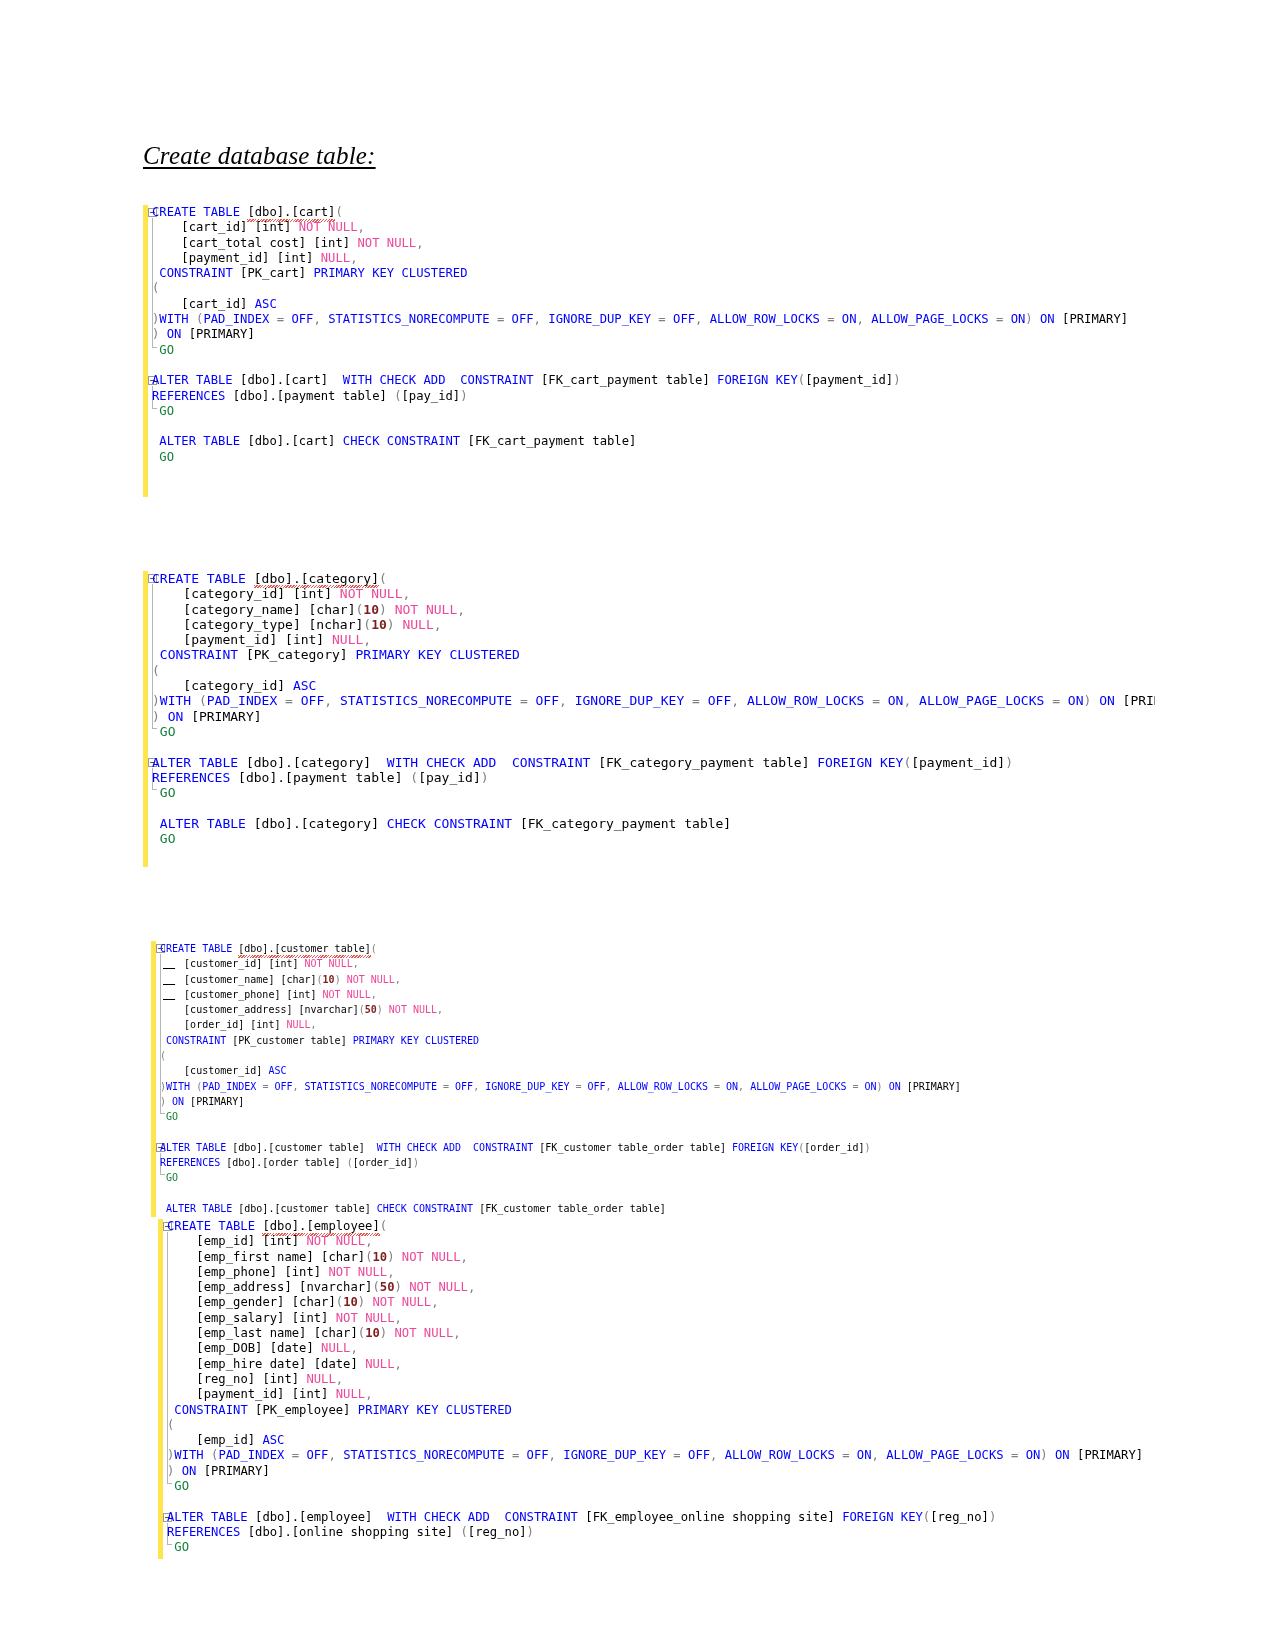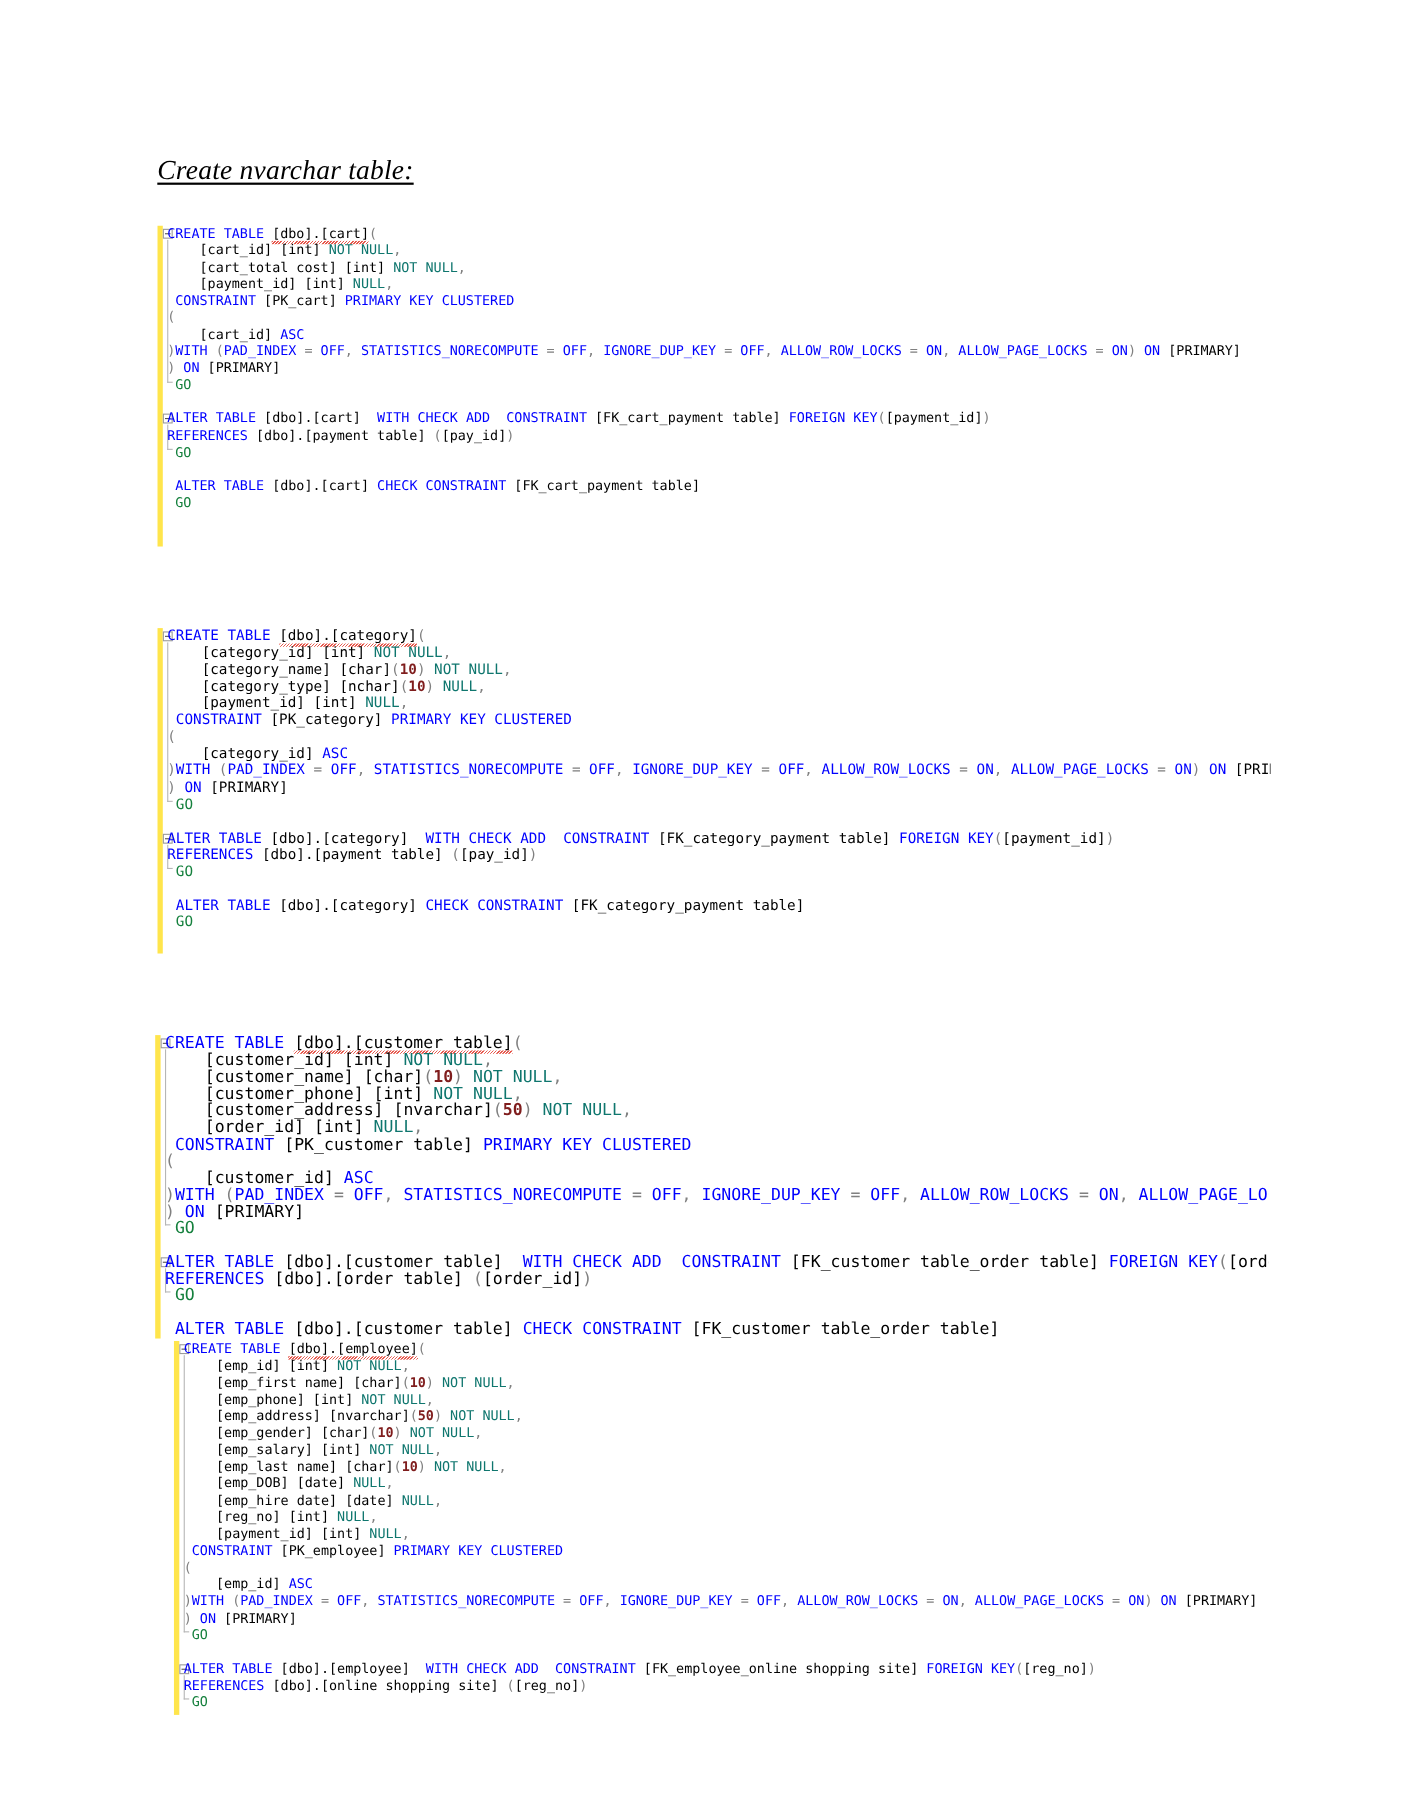--- a/index.html
+++ b/index.html
@@ -81,21 +81,21 @@
   .vrule::after{
     content:"";
     position:absolute;
     left:0;bottom:0;width:5px;height:1px;background:#b6b6b6;
   }
 
   
   .k   { color:#0000ff; }            
   .id  { color:#000000; }            
   .p   { color:#808080; }            
-  .nul { color:#0f766e; }            
+  .nul { color:#ec4899; }            
   .num { color:#7f1d1d; font-weight:bold; }  
   .t   { color:#000000; }            
   .go  { color:#15803d; }            
 
   
   .squig{
     position:relative;
     display:inline-block;
   }
   .squig::after{
@@ -103,31 +103,31 @@
     position:absolute;
     left:0;right:0;bottom:-2px;height:3px;
     background-image:
       repeating-linear-gradient(135deg,#e23b2e 0 1px,transparent 1px 2px);
     opacity:.85;
   }
 
   
   #shot-cart     { left:143px; top:205px;  width:1000px; height:292px; font-size:12.2px; }
   #shot-category { left:143px; top:571px;  width:1000px; height:296px; font-size:13px; }
-  #shot-customer { left:141px; top:941px;  width:1000px; height:276px; font-size:15px; }
+  #shot-customer { left:151px; top:941px;  width:1000px; height:276px; font-size:10px;text-decoration:underline; }
   #shot-employee { left:158px; top:1219px; width:1000px; height:340px; font-size:12.2px; }
 
   
   #shot-employee { z-index:5; }
   #shot-customer { z-index:1; }
 </style>
 </head>
 <body>
 
-<div class="doc-heading">Create nvarchar table:</div>
+<div class="doc-heading">Create database table:</div>
 
 <div class="code-shot" id="shot-cart">
   <div class="change-bar"></div>
   <div class="outline"><div class="collapse-box" style="top: 3px; left: 0px;"></div><div class="vrule" style="top: 13px; left: 4px; height: 129.7px;"></div><div class="collapse-box" style="top: 171.3px; left: 0px;"></div><div class="vrule" style="top: 181.3px; left: 4px; height: 22.6px;"></div></div>
   <div class="code-body"><span class="ln"><span class="k">CREATE TABLE </span><span class="id squig">[dbo].[cart]</span><span class="p">(</span></span><span class="ln"><span class="t">    </span><span class="id">[cart_id] [int]</span><span class="t"> </span><span class="nul">NOT NULL</span><span class="p">,</span></span><span class="ln"><span class="t">    </span><span class="id">[cart_total cost] [int]</span><span class="t"> </span><span class="nul">NOT NULL</span><span class="p">,</span></span><span class="ln"><span class="t">    </span><span class="id">[payment_id] [int]</span><span class="t"> </span><span class="nul">NULL</span><span class="p">,</span></span><span class="ln"><span class="t"> </span><span class="k">CONSTRAINT </span><span class="id">[PK_cart]</span><span class="t"> </span><span class="k">PRIMARY KEY CLUSTERED</span></span><span class="ln"><span class="p">(</span></span><span class="ln"><span class="t">    </span><span class="id">[cart_id]</span><span class="t"> </span><span class="k">ASC</span></span><span class="ln"><span class="p">)</span><span class="k">WITH </span><span class="p">(</span><span class="k">PAD_INDEX </span><span class="p">= </span><span class="k">OFF</span><span class="p">, </span><span class="k">STATISTICS_NORECOMPUTE </span><span class="p">= </span><span class="k">OFF</span><span class="p">, </span><span class="k">IGNORE_DUP_KEY </span><span class="p">= </span><span class="k">OFF</span><span class="p">, </span><span class="k">ALLOW_ROW_LOCKS </span><span class="p">= </span><span class="k">ON</span><span class="p">, </span><span class="k">ALLOW_PAGE_LOCKS </span><span class="p">= </span><span class="k">ON</span><span class="p">) </span><span class="k">ON </span><span class="id">[PRIMARY]</span></span><span class="ln"><span class="p">) </span><span class="k">ON </span><span class="id">[PRIMARY]</span></span><span class="ln"><span class="t"> </span><span class="go">GO</span></span><span class="ln">&nbsp;</span><span class="ln"><span class="k">ALTER TABLE </span><span class="id">[dbo].[cart]</span><span class="t">  </span><span class="k">WITH CHECK ADD</span><span class="t">  </span><span class="k">CONSTRAINT </span><span class="id">[FK_cart_payment table]</span><span class="t"> </span><span class="k">FOREIGN KEY</span><span class="p">(</span><span class="id">[payment_id]</span><span class="p">)</span></span><span class="ln"><span class="k">REFERENCES </span><span class="id">[dbo].[payment table]</span><span class="p"> (</span><span class="id">[pay_id]</span><span class="p">)</span></span><span class="ln"><span class="t"> </span><span class="go">GO</span></span><span class="ln">&nbsp;</span><span class="ln"><span class="t"> </span><span class="k">ALTER TABLE </span><span class="id">[dbo].[cart]</span><span class="t"> </span><span class="k">CHECK CONSTRAINT </span><span class="id">[FK_cart_payment table]</span></span><span class="ln"><span class="t"> </span><span class="go">GO</span></span></div>
 </div>
 
 <div class="code-shot" id="shot-category">
   <div class="change-bar"></div>
   <div class="outline"><div class="collapse-box" style="top: 3px; left: 0px;"></div><div class="vrule" style="top: 13px; left: 4px; height: 145px;"></div><div class="collapse-box" style="top: 186.6px; left: 0px;"></div><div class="vrule" style="top: 196.6px; left: 4px; height: 22.6px;"></div></div>

